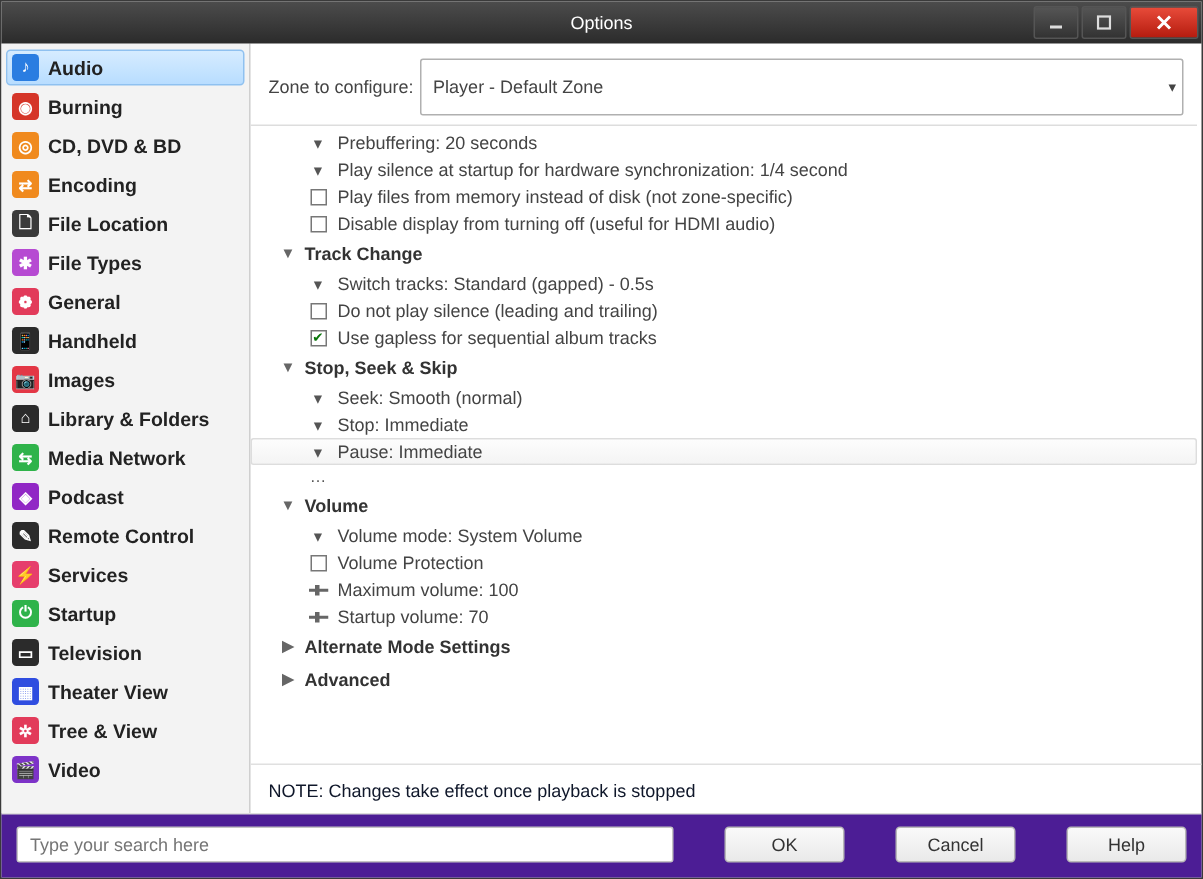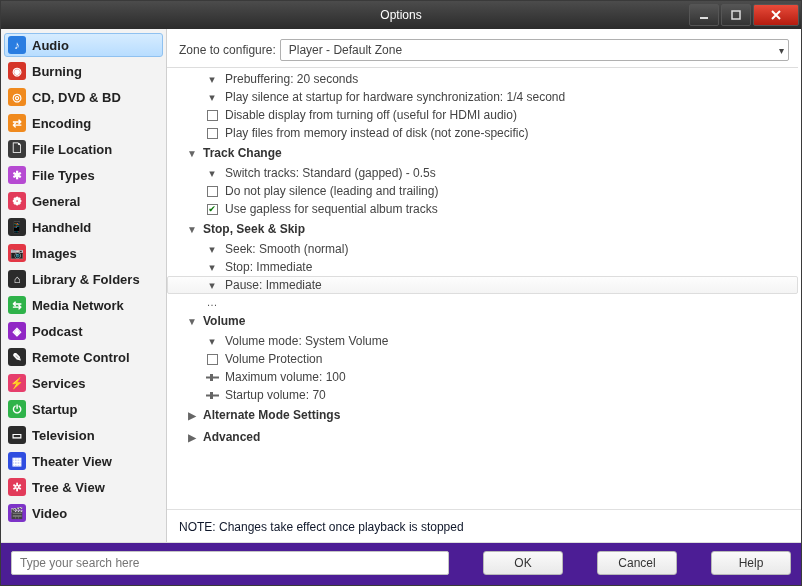--- a/index.html
+++ b/index.html
@@ -20,21 +20,21 @@
   .main-row { flex: 1; display: flex; min-height: 0; }
 
   .sidebar { width: 166px; background: #f3f3f3; border-right: 1px solid #cfcfcf; overflow-y: auto; padding: 4px 3px; }
   .side-item { display: flex; align-items: center; gap: 6px; padding: 3px 4px; border-radius: 3px; cursor: pointer; font-weight: bold; color: #222; margin-bottom: 2px; font-size: 13px; }
   .side-item.selected { background: linear-gradient(#d6ecff, #b8ddff); border: 1px solid #8fc1f0; padding: 2px 3px; }
   .side-icon { width: 18px; height: 18px; border-radius: 3px; display: inline-flex; align-items: center; justify-content: center; color: #fff; font-size: 11px; flex-shrink: 0; }
 
   .detail { flex: 1; display: flex; flex-direction: column; min-height: 0; }
 
   .zone-row { display: flex; align-items: center; gap: 4px; padding: 10px 12px 6px 12px; color: #444; }
-  .zone-select { flex: 1; display: flex; align-items: center; justify-content: space-between; border: 1px solid #b0b0b0; border-radius: 2px; height: 22px; padding: 0 4px 0 8px; background: #fff; }
+  .zone-select { flex: 1; display: flex; align-items: center; justify-content: space-between; border: 1px solid #b0b0b0; border-radius: 2px; height: 38px; padding: 0 4px 0 8px; background: #fff; }
   .zone-select .caret { font-size: 10px; color: #444; }
 
   .settings-scroll { flex: 1; overflow-y: auto; border-top: 1px solid #ddd; padding: 2px 0; position: relative; margin-right: 3px; }
   .settings-scroll::-webkit-scrollbar { width: 14px; }
   .settings-scroll::-webkit-scrollbar-track { background: #f0f0f0; border-left: 1px solid #e0e0e0; }
   .settings-scroll::-webkit-scrollbar-thumb { background: #c8c8c8; border-radius: 3px; border: 2px solid #f0f0f0; }
 
   .group-header { display: flex; align-items: center; gap: 6px; padding: 4px 6px 4px 20px; font-weight: bold; color: #333; cursor: pointer; }
   .group-header .arrow { width: 10px; text-align: center; color: #666; font-size: 10px; }
   .item-row { display: flex; align-items: center; gap: 6px; padding: 2px 6px 2px 38px; color: #444; cursor: default; }
@@ -172,27 +172,27 @@
               <span>Prebuffering: 20 seconds</span>
             </div>
             <div class="item-row">
               <span class="item-glyph">▾</span>
               <span>Play silence at startup for hardware synchronization: 1/4 second</span>
             </div>
             <div class="item-row">
               <span class="item-glyph">
                 <span class="chk"></span>
               </span>
+              <span>Play files from memory instead of disk (not zone-specific)</span>
+            </div>
+            <div class="item-row">
+              <span class="item-glyph">
+                <span class="chk"></span>
+              </span>
               <span>Disable display from turning off (useful for HDMI audio)</span>
-            </div>
-            <div class="item-row">
-              <span class="item-glyph">
-                <span class="chk"></span>
-              </span>
-              <span>Play files from memory instead of disk (not zone-specific)</span>
             </div>
             <div class="group-header">
               <span class="arrow">▼</span>
               <span>Track Change</span>
             </div>
             <div class="item-row">
               <span class="item-glyph">▾</span>
               <span>Switch tracks: Standard (gapped) - 0.5s</span>
             </div>
             <div class="item-row">

